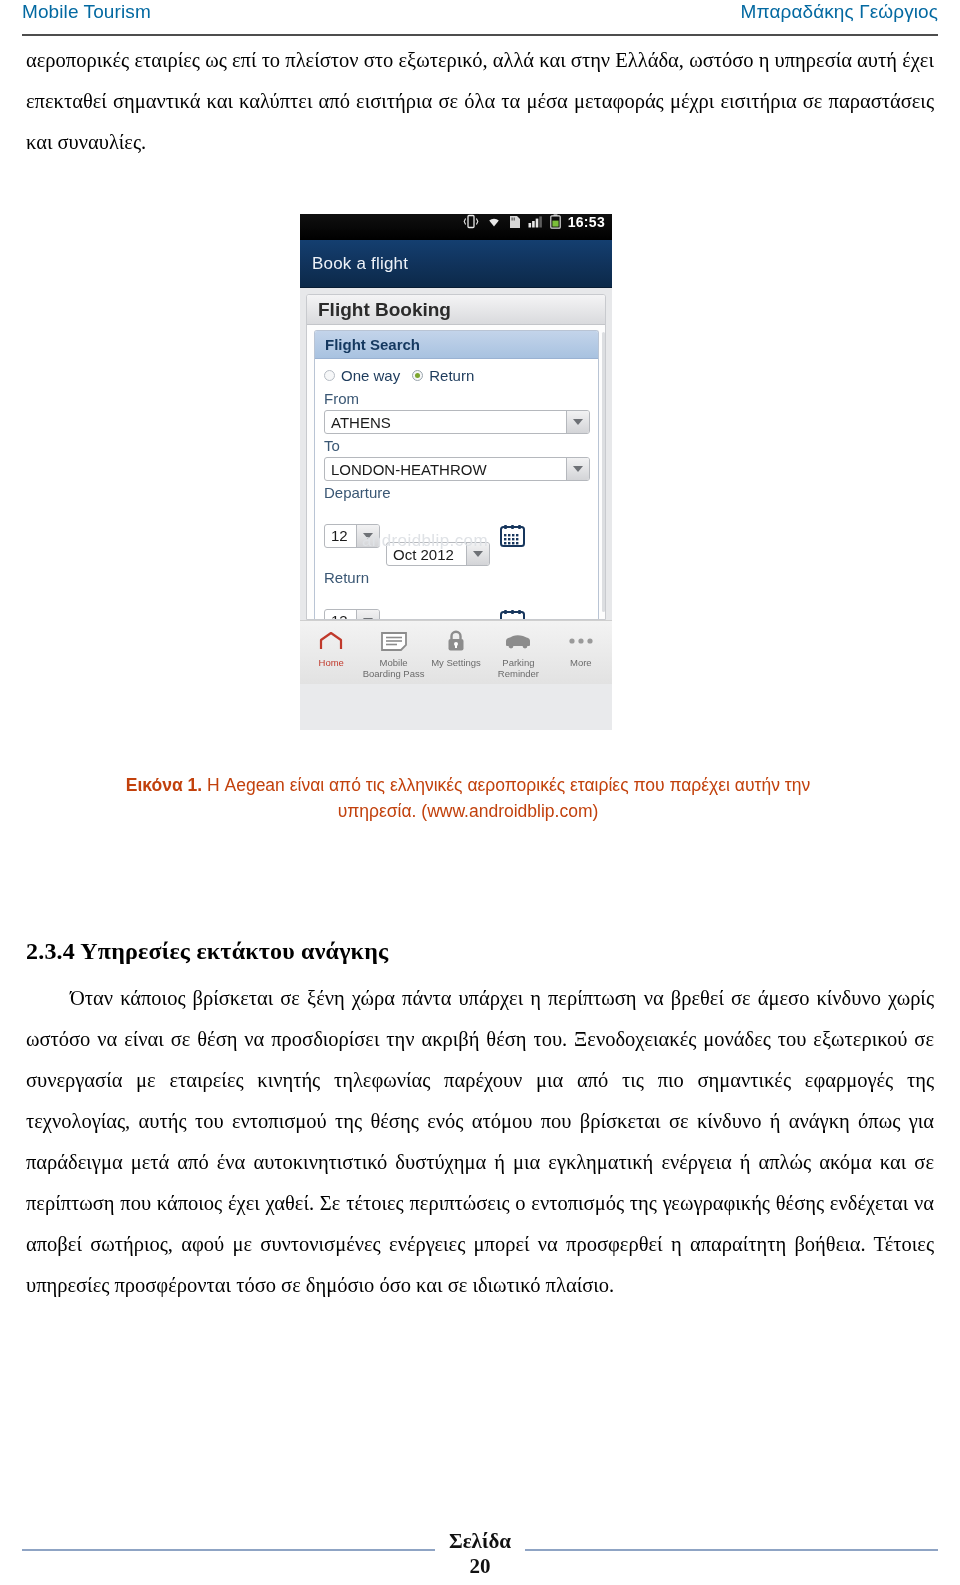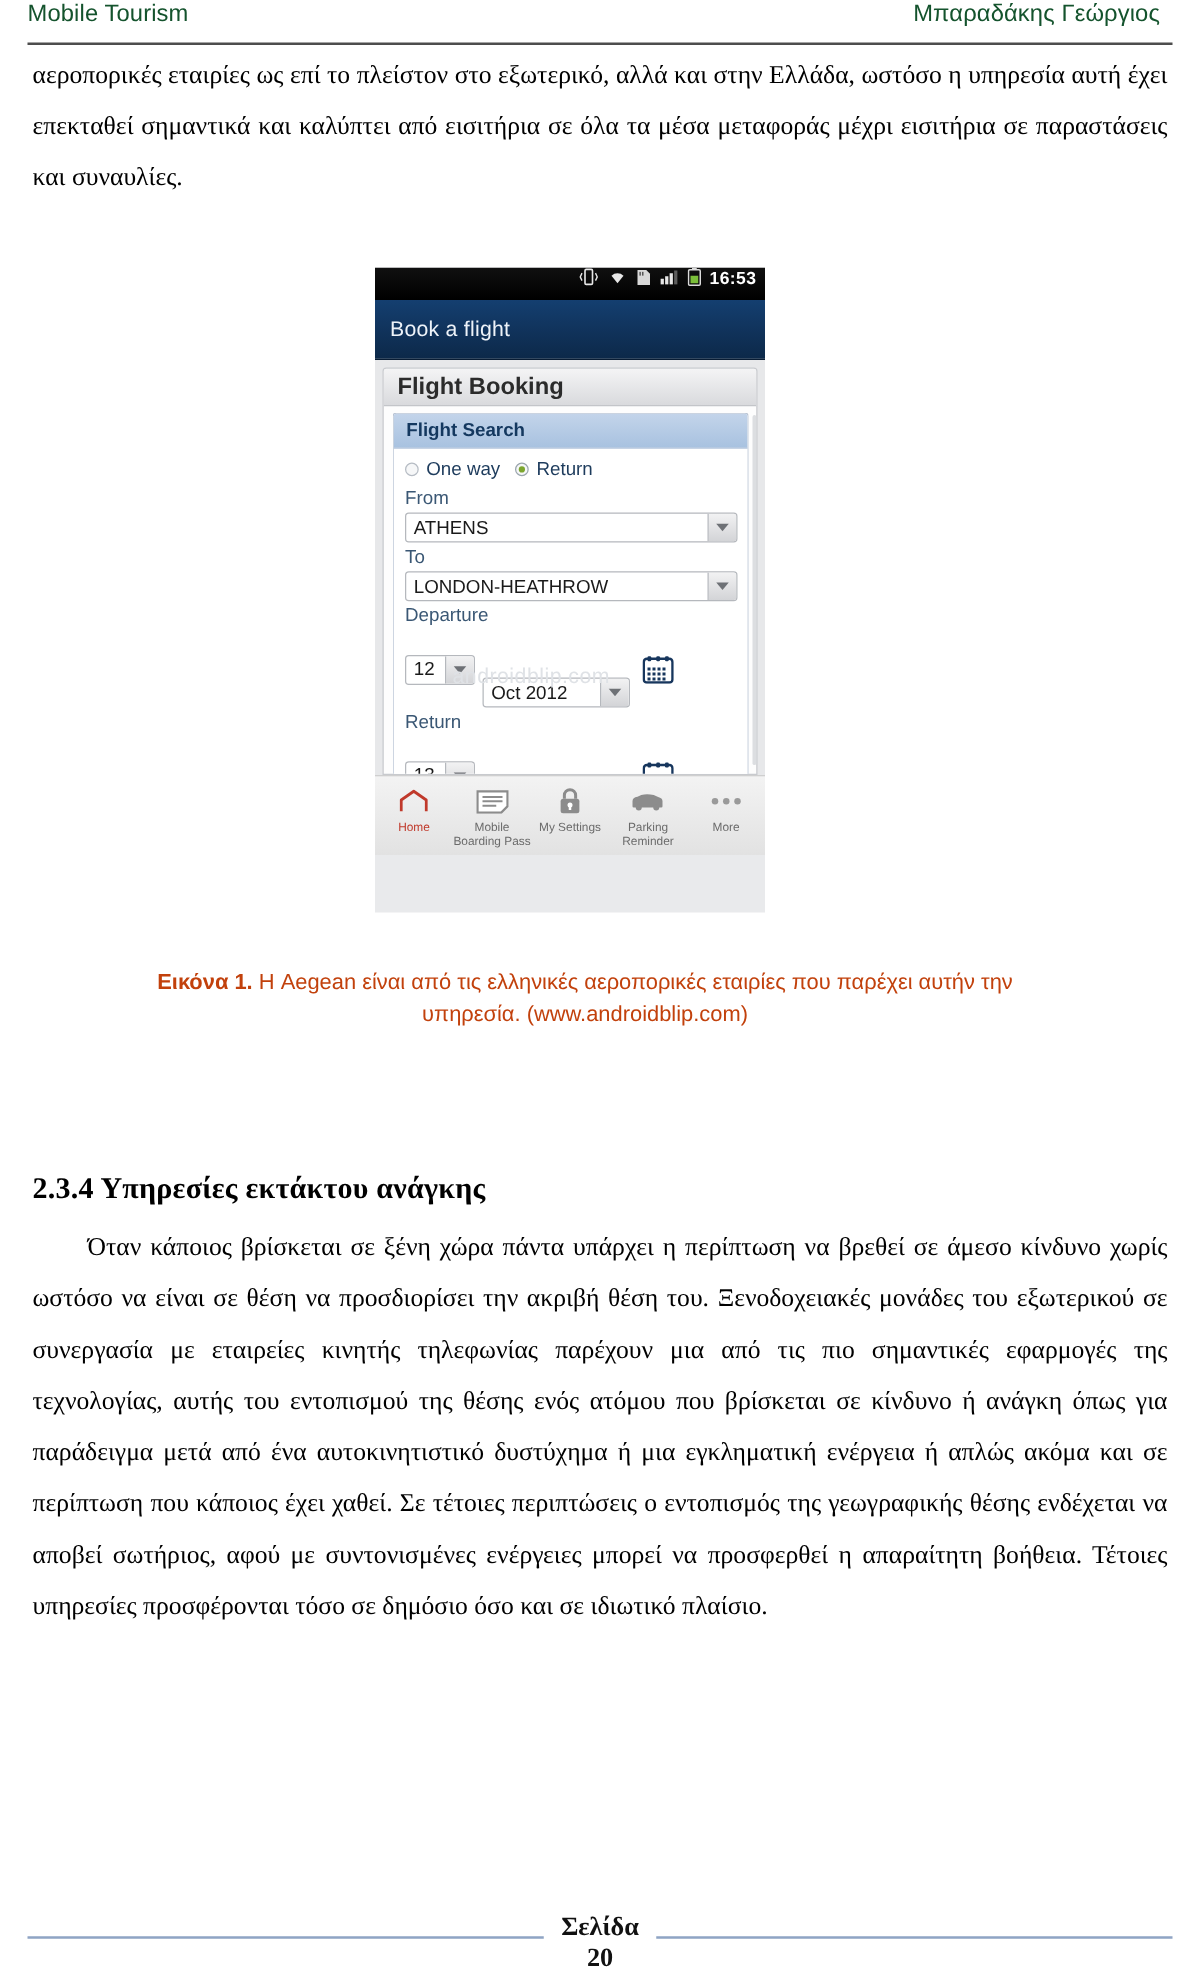--- a/index.html
+++ b/index.html
@@ -28,24 +28,24 @@
     justify-content: space-between;
     border-bottom: 2px solid #4d4d4d;
     padding-bottom: 2px;
   }
   .page-header .left,
   .page-header .right {
     font-family: "Liberation Sans", sans-serif;
     font-size: 19px;
     font-weight: 400;
     line-height: 24px;
-    color: #14532d;
+    color: #0369a1;
     letter-spacing: 0.1px;
   }
-  .page-header .right { margin-right: 10px; }
+  .page-header .right { }
 
   
   .doc-body {
     position: absolute;
     left: 26px;
     top: 40px;
     width: 908px;
   }
   p.para {
     margin: 0;
@@ -244,21 +244,21 @@
     justify-content: center;
     flex: none;
   }
   .caret {
     width: 0; height: 0;
     border-left: 5px solid transparent;
     border-right: 5px solid transparent;
     border-top: 6px solid #6e7176;
   }
   .select.small { width: 56px; flex: none; }
-  .select.month { width: 118px; flex: none; margin-top: 38px; }
+  .select.month { width: 104px; flex: none; margin-top: 38px; }
 
   .date-row {
     display: flex;
     align-items: center;
     gap: 6px;
     margin-top: 1px;
   }
   .cal-icon {
     width: 25px; height: 23px;
     flex: none;

